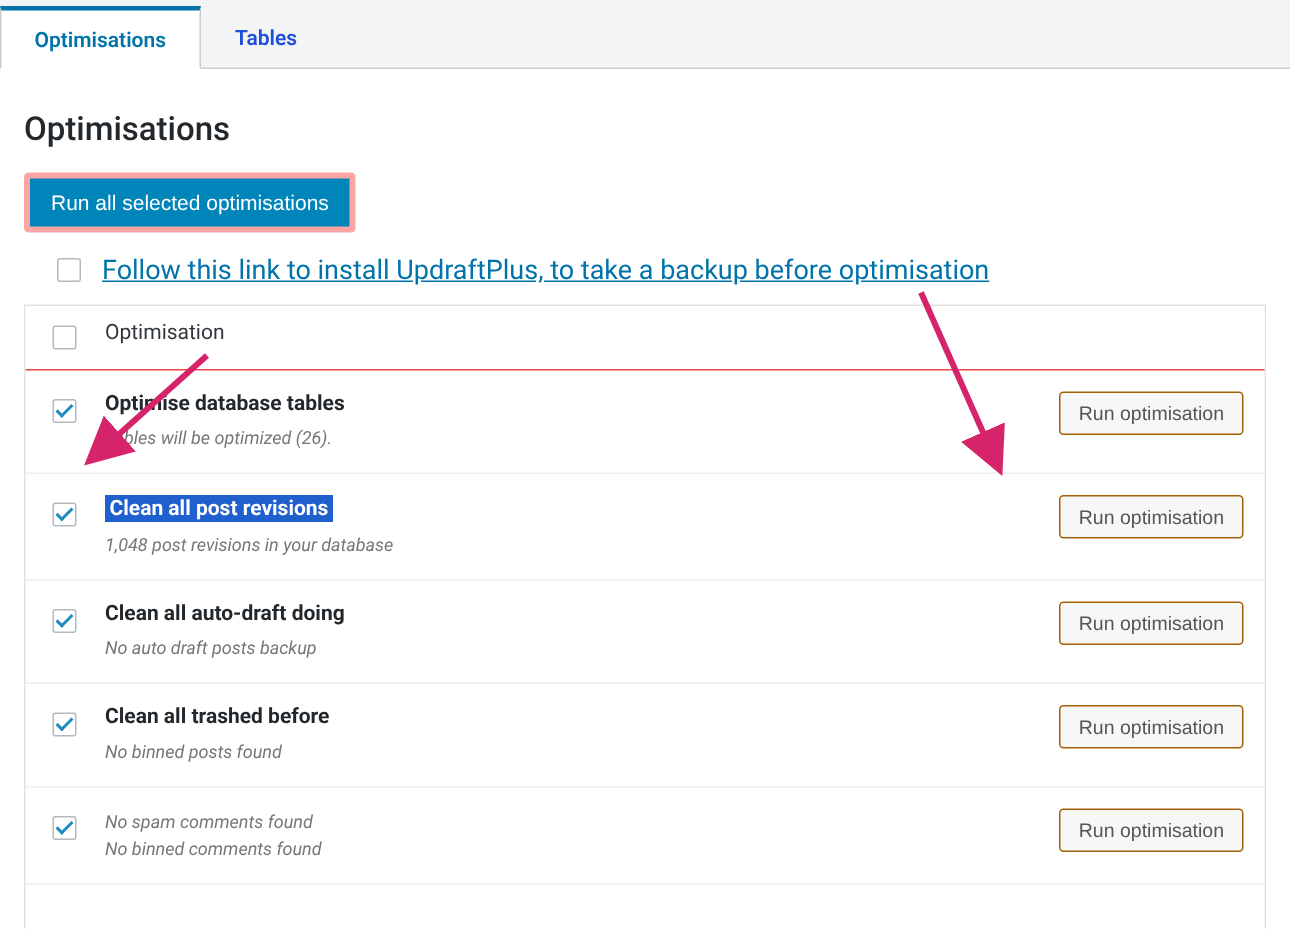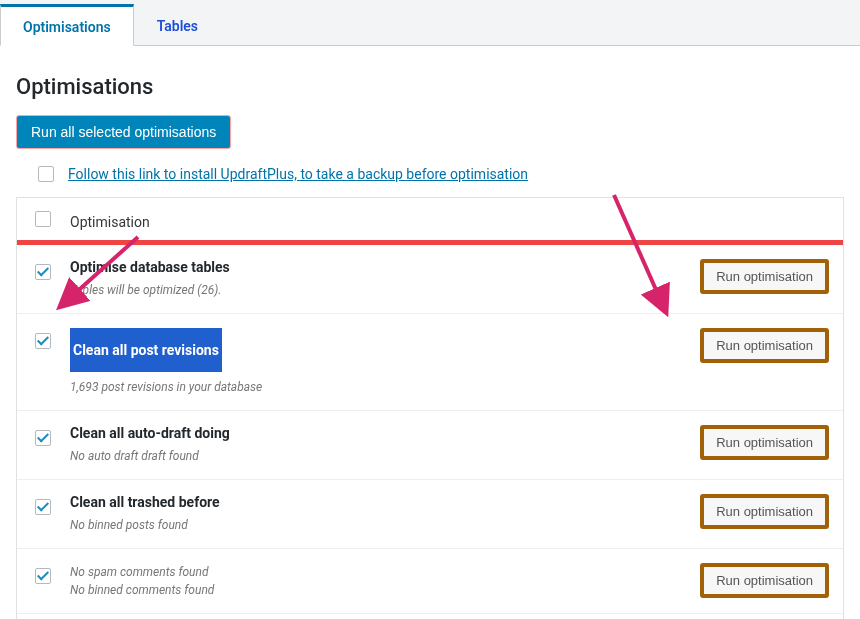--- a/index.html
+++ b/index.html
@@ -51,21 +51,21 @@
   h1 {
     font-size: 22px;
     font-weight: 500;
     margin: 28px 0 16px 0;
     color: #23282d;
   }
 
   
   .run-all-btn {
     background: #0085ba;
-    border: 1px solid #fca5a5;
+    border: 4px solid #fca5a5;
     color: #fff;
     padding: 8px 14px;
     font-size: 14px;
     border-radius: 3px;
     cursor: pointer;
     font-weight: 400;
   }
 
   
   .backup-row {
@@ -75,30 +75,30 @@
     font-size: 13px;
     color: #555;
   }
   .backup-row .cb {
     margin-right: 10px;
   }
   .backup-link {
     color: #0073aa;
     text-decoration: underline;
     margin-left: 4px;
-    font-size: 14px;
+    font-size: 18px;
   }
 
   
   .table-wrap { border: 1px solid #e1e1e1; border-bottom: none; }
   .table-head {
     display: flex;
-    align-items: flex-end;
+    align-items: flex-start;
     padding: 10px 14px;
-    border-bottom: 5px solid #ef4444;
+    border-bottom: 1px solid #ef4444;
     background: #fff;
   }
   .table-head .head-label {
     margin-left: 16px;
     font-size: 14px;
     color: #32373c;
   }
 
   
   .opt-row {
@@ -121,36 +121,36 @@
   .opt-row .row-title {
     font-weight: 700;
     font-size: 14px;
     color: #23282d;
     margin-bottom: 6px;
     display: inline-block;
   }
   .opt-row .row-title.highlighted {
     background: #205fce;
     color: #fff;
-    padding: 14px 3px;
+    padding: 1px 3px;
   }
   .opt-row .row-desc {
     font-style: italic;
     font-size: 12px;
     color: #777;
     line-height: 1.5;
   }
   .opt-row .row-action {
     position: absolute;
     right: 14px;
     top: 14px;
   }
   .run-btn {
     background: #f7f7f7;
-    border: 4px solid #a16207;
+    border: 1px solid #a16207;
     border-radius: 3px;
     color: #555;
     padding: 6px 12px;
     font-size: 13px;
     cursor: pointer;
   }
 
   
   .cb {
     appearance: none;
@@ -212,26 +212,26 @@
       <span class="head-label">Optimisation</span>
     </div>
     <div id="rows-container">
         <div class="opt-row">
           <div class="row-check"><input type="checkbox" class="cb" checked="" style=""></div>
           <div class="row-main"><div class="row-title">Optimise database tables</div><div class="row-desc">Tables will be optimized (26).</div></div>
           <div class="row-action"><button class="run-btn">Run optimisation</button></div>
         </div>
         <div class="opt-row">
           <div class="row-check"><input type="checkbox" class="cb" checked="" style=""></div>
-          <div class="row-main"><div class="row-title highlighted">Clean all post revisions</div><div class="row-desc">1,693 post revisions in your database</div></div>
-          <div class="row-action"><button class="run-btn">Run optimisation</button></div>
-        </div>
-        <div class="opt-row">
-          <div class="row-check"><input type="checkbox" class="cb" checked="" style=""></div>
-          <div class="row-main"><div class="row-title">Clean all auto-draft doing</div><div class="row-desc">No auto draft draft found</div></div>
+          <div class="row-main"><div class="row-title highlighted">Clean all post revisions</div><div class="row-desc">1,048 post revisions in your database</div></div>
+          <div class="row-action"><button class="run-btn">Run optimisation</button></div>
+        </div>
+        <div class="opt-row">
+          <div class="row-check"><input type="checkbox" class="cb" checked="" style=""></div>
+          <div class="row-main"><div class="row-title">Clean all auto-draft doing</div><div class="row-desc">No auto draft posts backup</div></div>
           <div class="row-action"><button class="run-btn">Run optimisation</button></div>
         </div>
         <div class="opt-row">
           <div class="row-check"><input type="checkbox" class="cb" checked="" style=""></div>
           <div class="row-main"><div class="row-title">Clean all trashed before</div><div class="row-desc">No binned posts found</div></div>
           <div class="row-action"><button class="run-btn">Run optimisation</button></div>
         </div>
         <div class="opt-row">
           <div class="row-check"><input type="checkbox" class="cb" checked="" style=""></div>
           <div class="row-main"><div class="row-desc">No spam comments found<br>No binned comments found</div></div>

